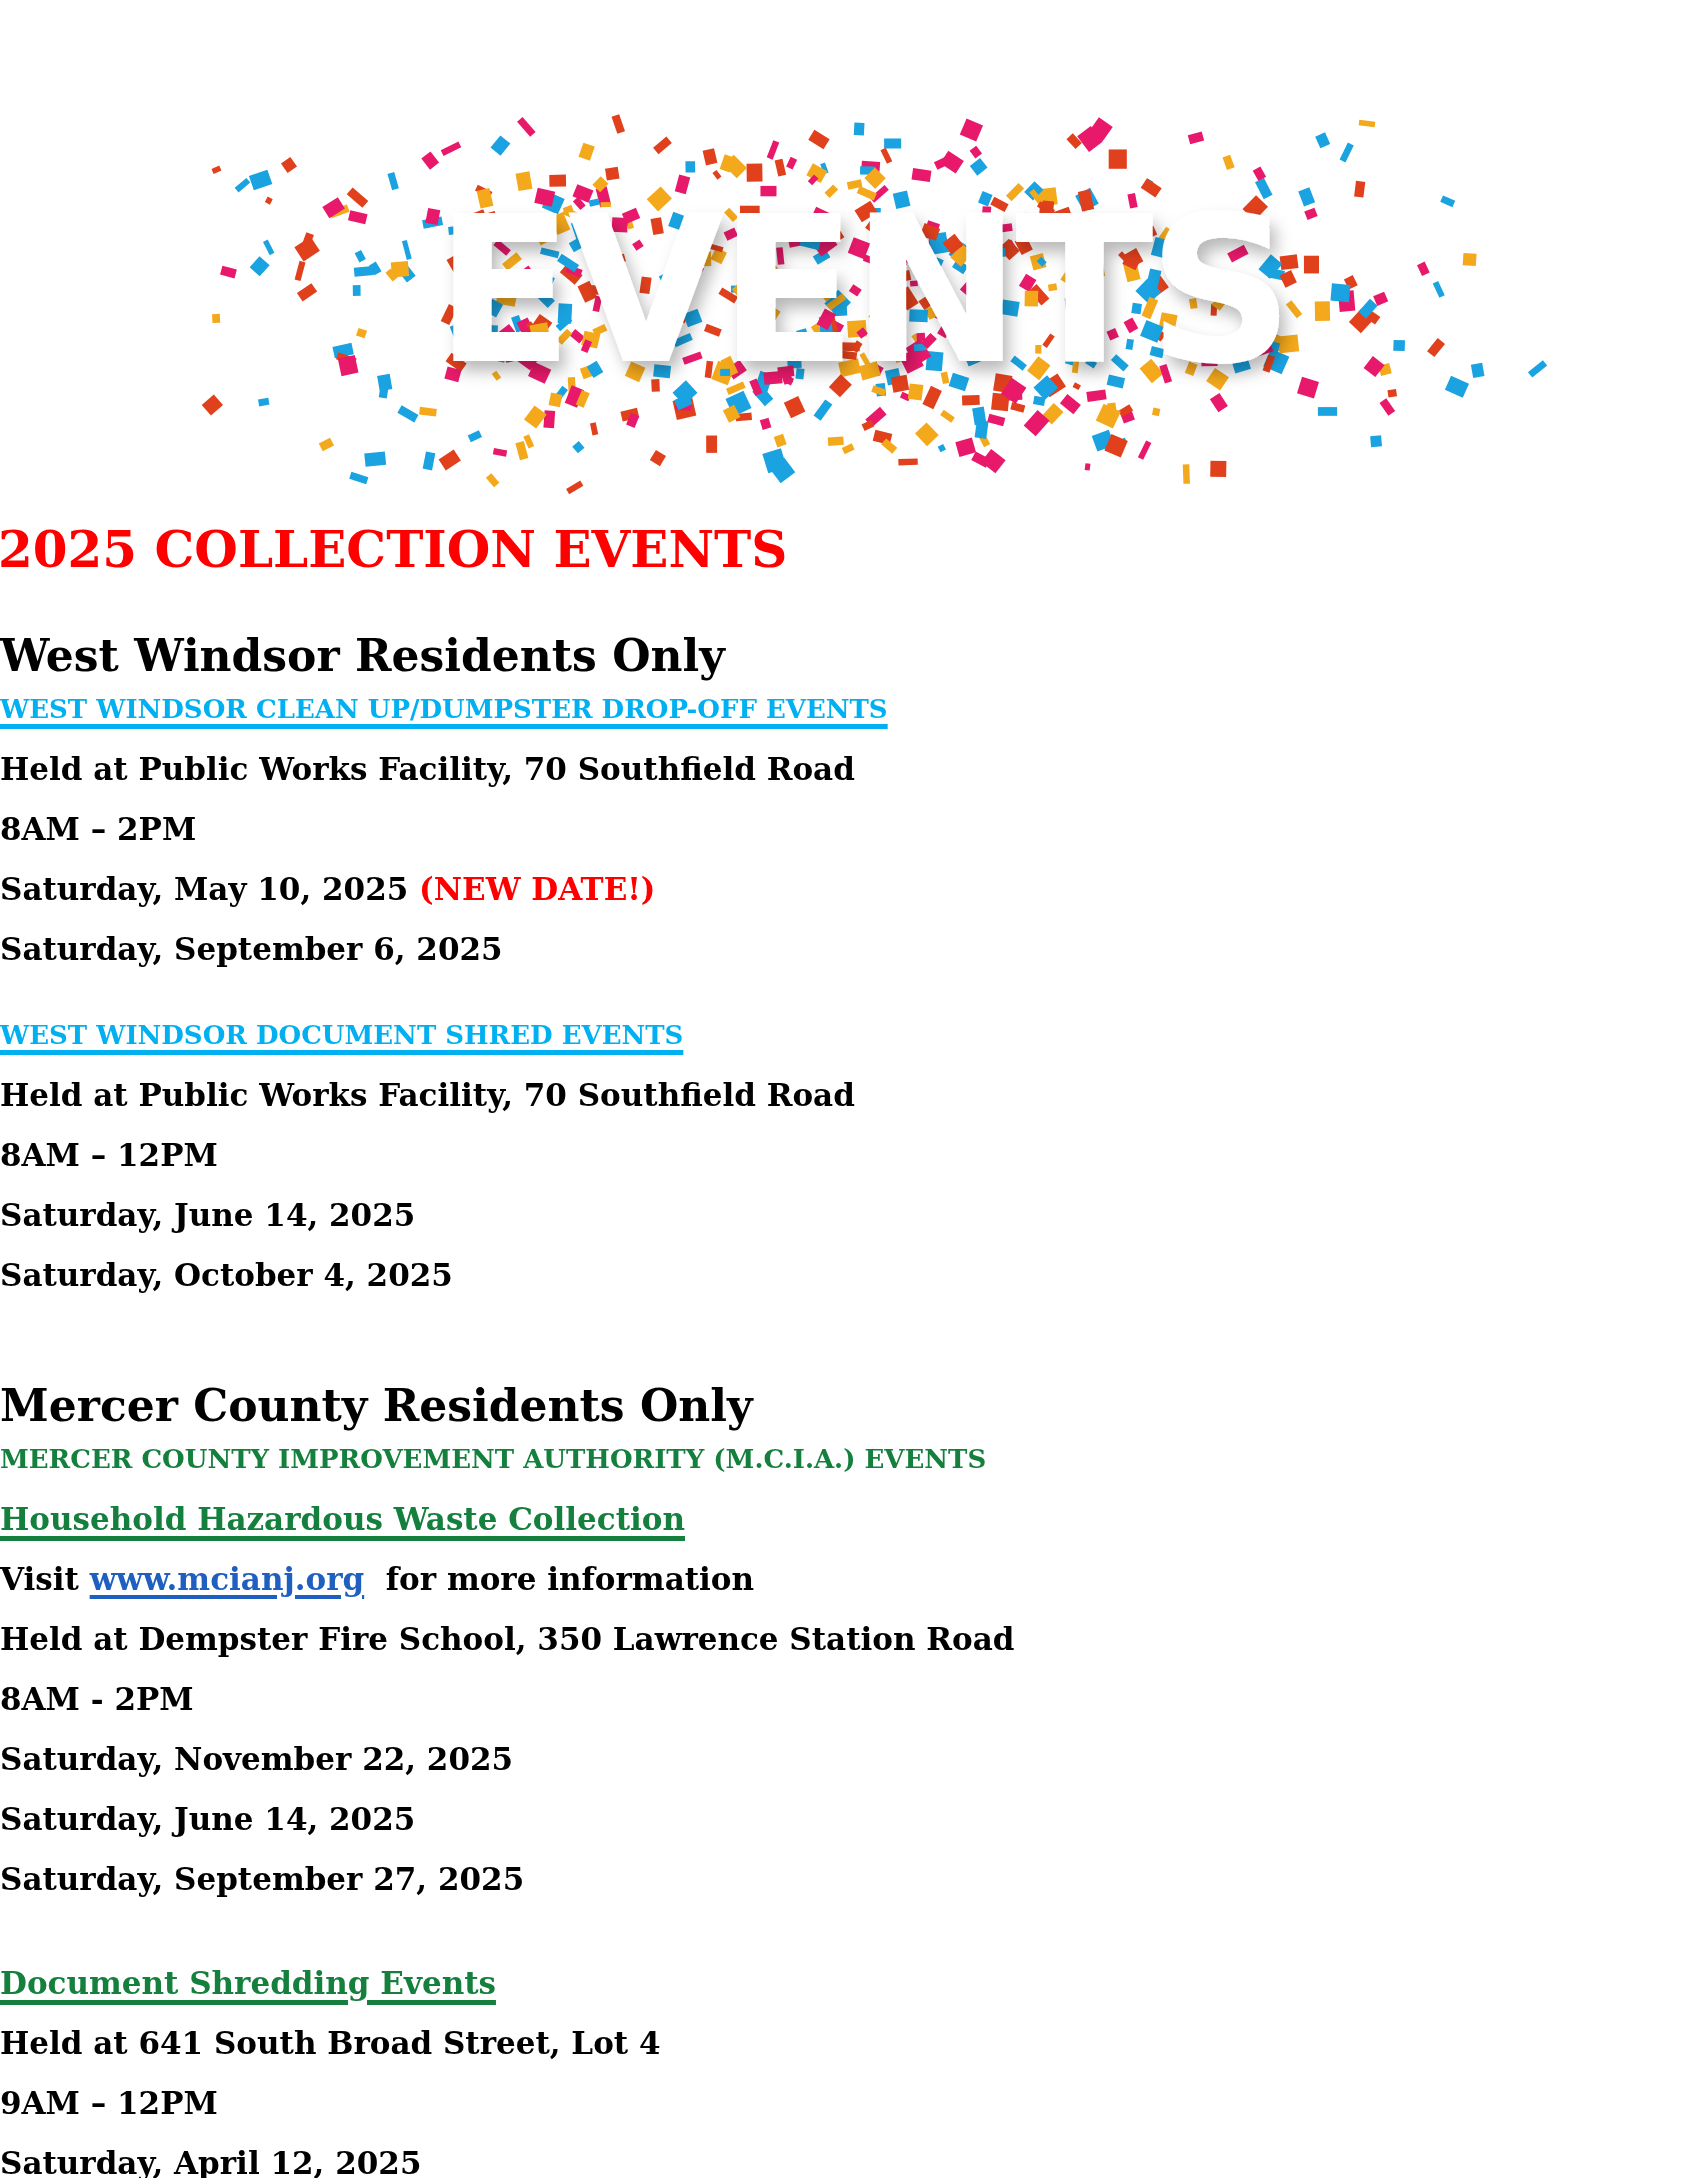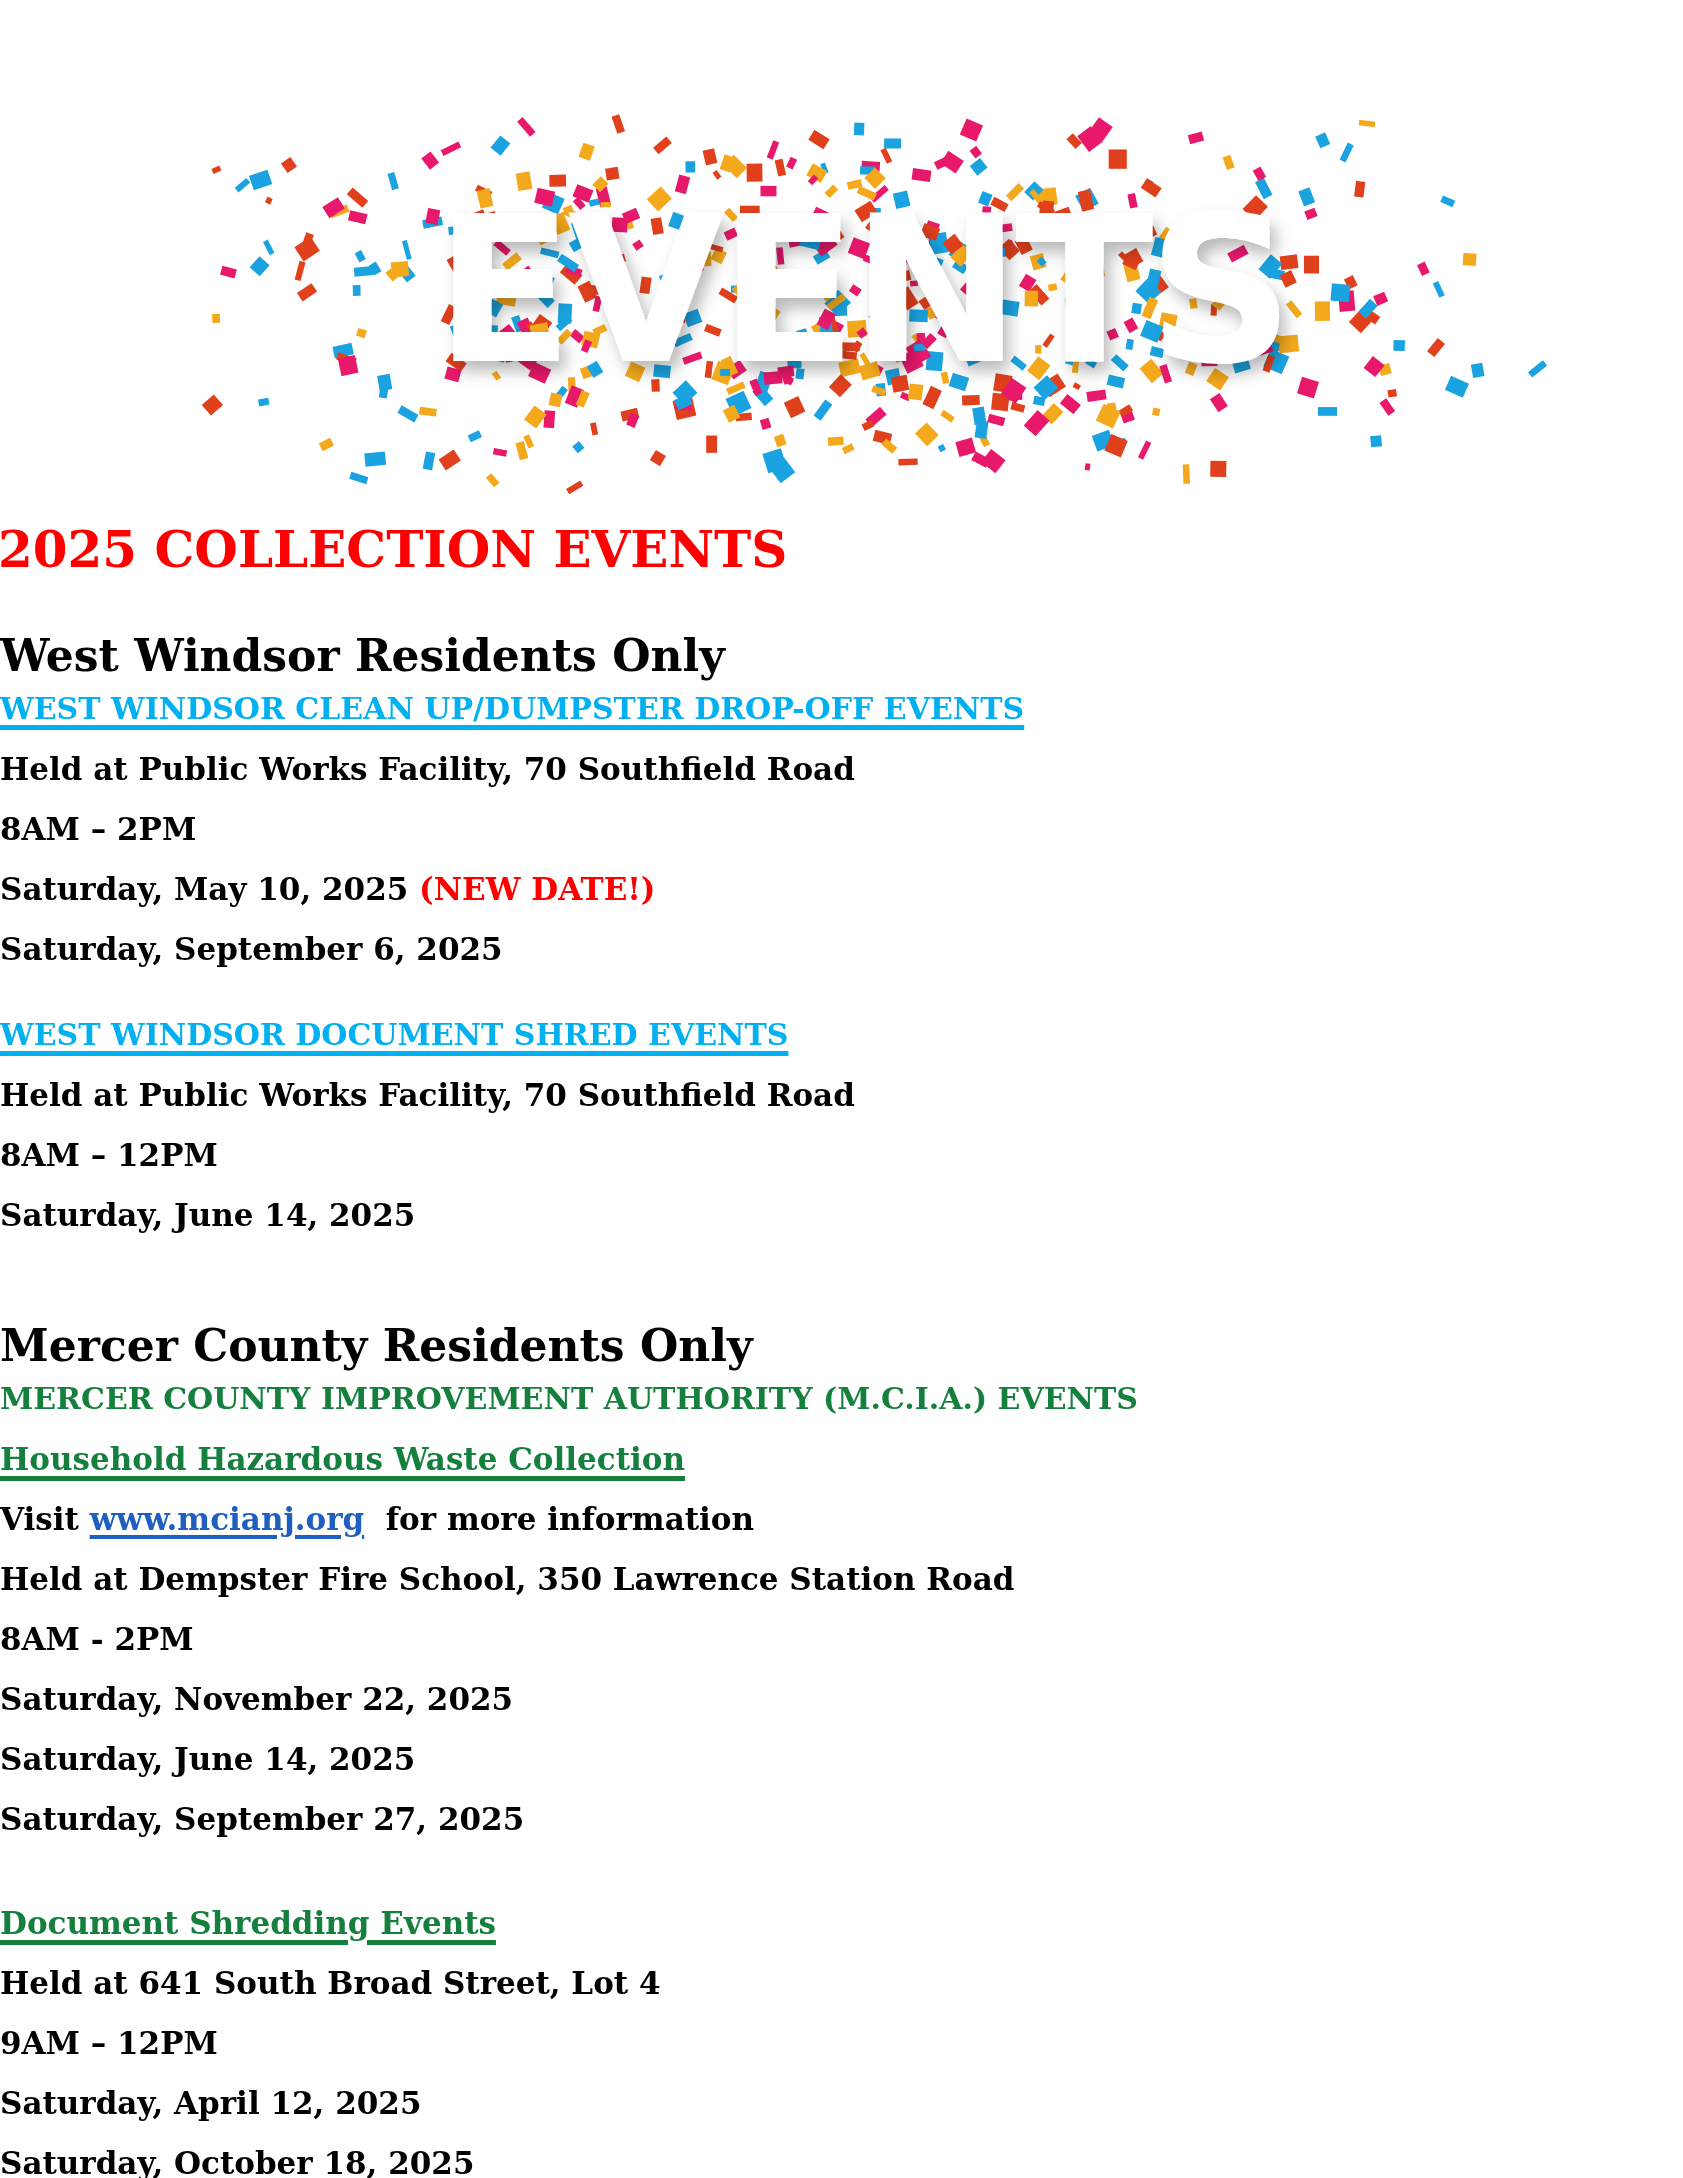--- a/index.html
+++ b/index.html
@@ -5,21 +5,21 @@
   html, body { margin: 0; padding: 0; background: #ffffff; }
   body { width: 1683px; height: 2178px; position: relative; overflow: hidden;
          font-family: "DejaVu Serif", "Liberation Serif", serif; color: #000; }
   .page { position: absolute; left: 0; top: 0; width: 1683px; height: 2178px; }
   .banner { position: absolute; left: 94px; top: 89px; width: 1505px; height: 416px; }
   .banner svg { width: 100%; height: 100%; display: block; }
   .content { position: absolute; left: 0; top: 515px; width: 1683px; text-align: left; }
   .line { font-weight: bold; white-space: nowrap; letter-spacing: 0px; }
   .title { font-size: 50px; color: #ff0000; height: 69px; line-height: 69px; margin-left: -2px; }
   .group-head { font-size: 44px; height: 63px; line-height: 63px; }
-  .sub { font-size: 30px; height: 44px; line-height: 44px; }
+  .sub { font-size: 26px; height: 44px; line-height: 44px; }
   .body-line { font-size: 31px; height: 44px; line-height: 44px; margin-top: 16px; }
   .u { text-decoration: underline; text-decoration-thickness: 5px; text-underline-offset: 6px; }
   .blue { color: #00b0f0; }
   .green { color: #15803d; }
   .link { color: #1f5fbf; text-decoration: underline; text-decoration-thickness: 4px; text-underline-offset: 5px; }
   .red { color: #ff0000; }
 </style>
 </head>
 <body>
 
@@ -573,20 +573,21 @@
         <span class="red">(NEW DATE!)</span>
       </div>
       <div class="line body-line">Saturday, September 6, 2025</div>
 
       <div style="height:42px"></div>
 
       <div class="line sub blue u">WEST WINDSOR DOCUMENT SHRED EVENTS</div>
       <div class="line body-line">Held at Public Works Facility, 70 Southfield Road</div>
       <div class="line body-line">8AM – 12PM</div>
       <div class="line body-line">Saturday, June 14, 2025</div>
+      <div class="line body-line">Saturday, October 4, 2025</div>
     </section>
 
     <div style="height:77px"></div>
 
     <section>
       <div class="line group-head">Mercer County Residents Only</div>
       <div class="line sub green">MERCER COUNTY IMPROVEMENT AUTHORITY (M.C.I.A.) EVENTS</div>
       <div class="line body-line green u">Household Hazardous Waste Collection</div>
       <div class="line body-line">
         <span>Visit</span>

